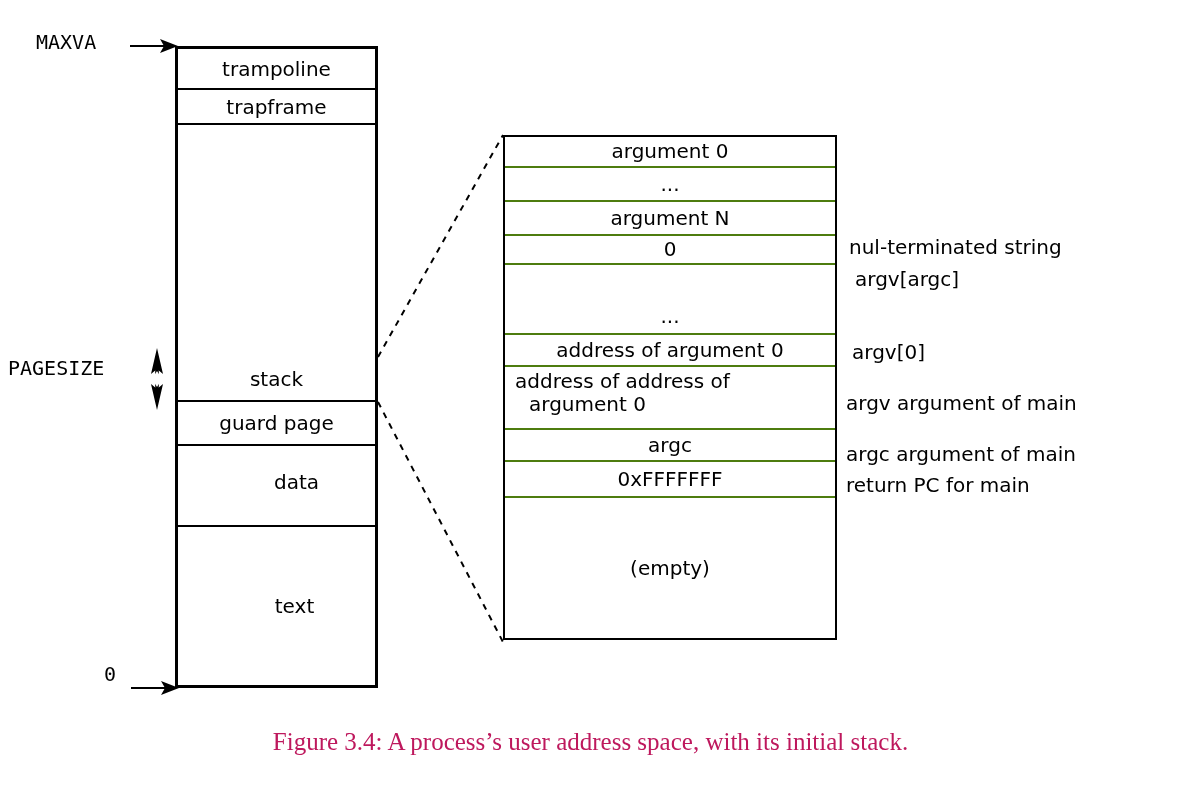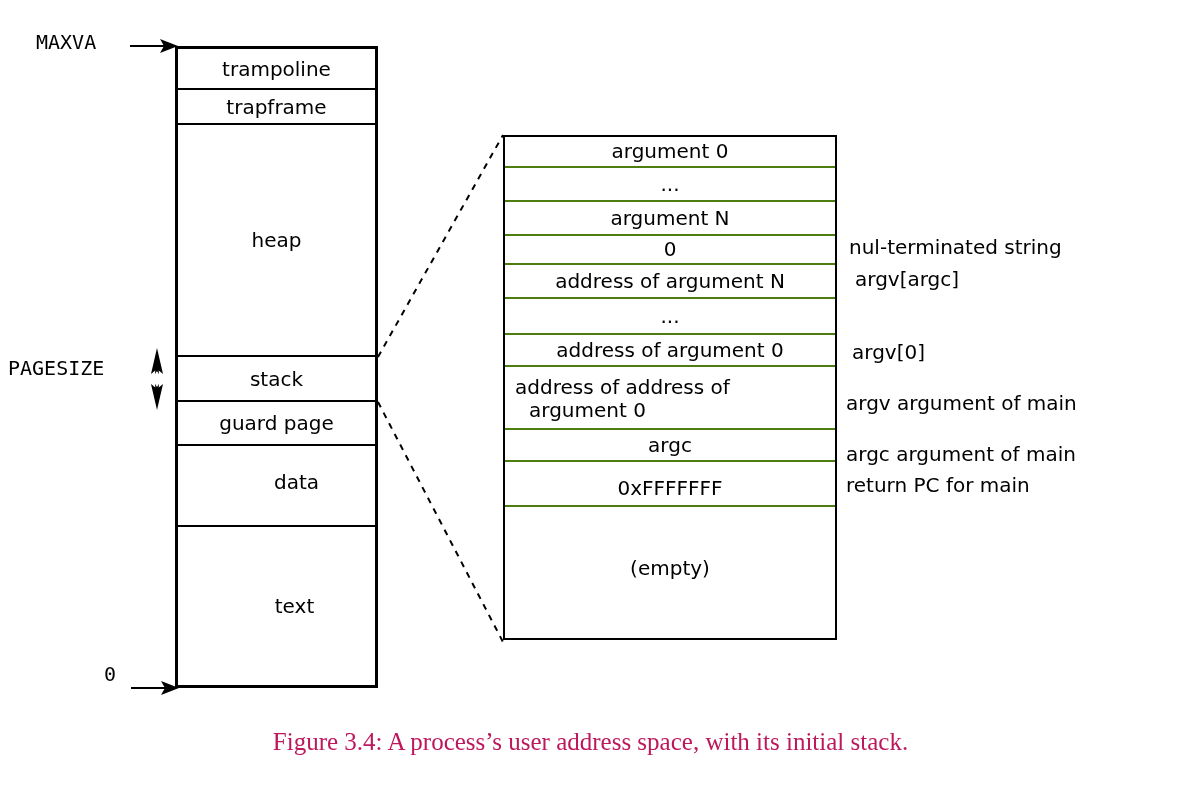--- a/index.html
+++ b/index.html
@@ -87,21 +87,21 @@
     justify-content: center;
     font-size: 20px;
     line-height: 1.15;
     text-align: center;
     padding: 0 6px;
   }
   .sd-row.no-rule { border-bottom: none; }
   .sd-row.two-line {
     display: block;
     text-align: left;
-    padding: 9px 0 0 10px;
+    padding: 3px 0 0 10px;
   }
   .sd-row.two-line .l1 { display: block; }
   .sd-row.two-line .l2 { display: block; padding-left: 14px; }
 
   
   .annotation {
     position: absolute;
     font-size: 20px;
     white-space: nowrap;
     line-height: 1.15;
@@ -124,23 +124,20 @@
 
 <div id="figure-root">
 
   <div id="address-space-box" class="abs">
     <div class="as-seg" style="top:0px; height:41px;">
       <span class="seg-label">trampoline</span>
     </div>
     <div class="as-seg" style="top:41px; height:35px;">
       <span class="seg-label">trapframe</span>
     </div>
-    <div class="as-seg" style="top:76px; height:232px;">
-      <span class="seg-label">heap</span>
-    </div>
     <div class="as-seg" style="top:308px; height:45px;">
       <span class="seg-label">stack</span>
     </div>
     <div class="as-seg" style="top:353px; height:44px;">
       <span class="seg-label">guard page</span>
     </div>
     <div class="as-seg" style="top:389px; height:89px;padding-left:40px;">
       <span class="seg-label">data</span>
     </div>
     <div class="as-seg no-rule" style="top:478px; height:158px;padding-left:36px;">
@@ -179,37 +176,34 @@
     </div>
     <div class="sd-row" style="top:31px; height:34px;">
       <span>...</span>
     </div>
     <div class="sd-row" style="top:65px; height:34px;">
       <span>argument N</span>
     </div>
     <div class="sd-row" style="top:99px; height:29px;">
       <span>0</span>
     </div>
-    <div class="sd-row" style="top:128px; height:34px;">
-      <span>address of argument N</span>
-    </div>
     <div class="sd-row" style="top:162px; height:36px;">
       <span>...</span>
     </div>
     <div class="sd-row" style="top:198px; height:32px;">
       <span>address of argument 0</span>
     </div>
     <div class="sd-row two-line" style="top:230px; height:63px;">
       <span class="l1">address of address of</span>
       <span class="l2">argument 0</span>
     </div>
     <div class="sd-row" style="top:293px; height:32px;">
       <span>argc</span>
     </div>
-    <div class="sd-row" style="top:334px; height:36px;">
+    <div class="sd-row" style="top:325px; height:36px;">
       <span>0xFFFFFFF</span>
     </div>
     <div class="sd-row no-rule" style="top:361px; height:140px;">
       <span>(empty)</span>
     </div>
   </div>
 
   <div class="annotation" style="left:849px; top:236px;">nul-terminated string</div>
   <div class="annotation" style="left:855px; top:268px;">argv[argc]</div>
   <div class="annotation" style="left:852px; top:341px;">argv[0]</div>

